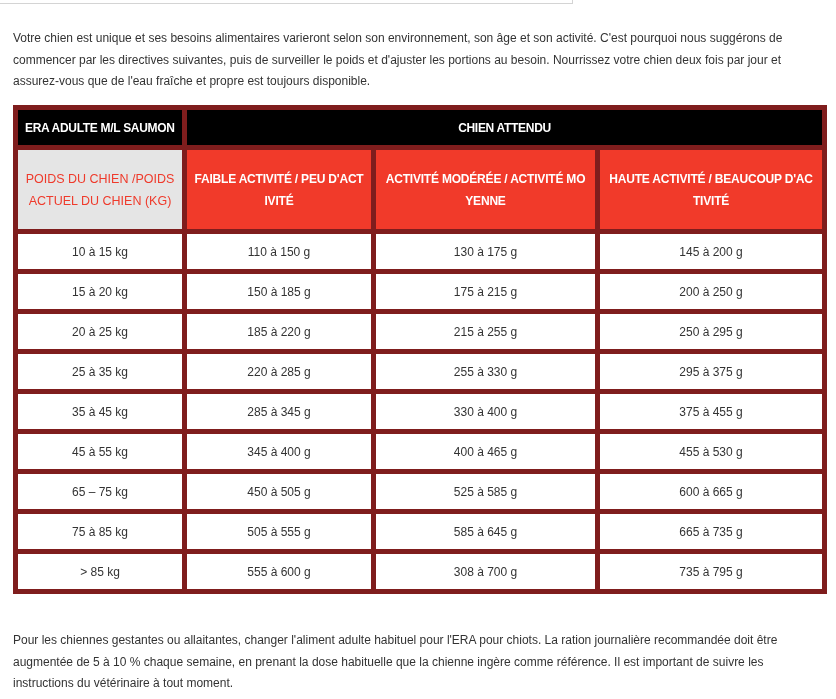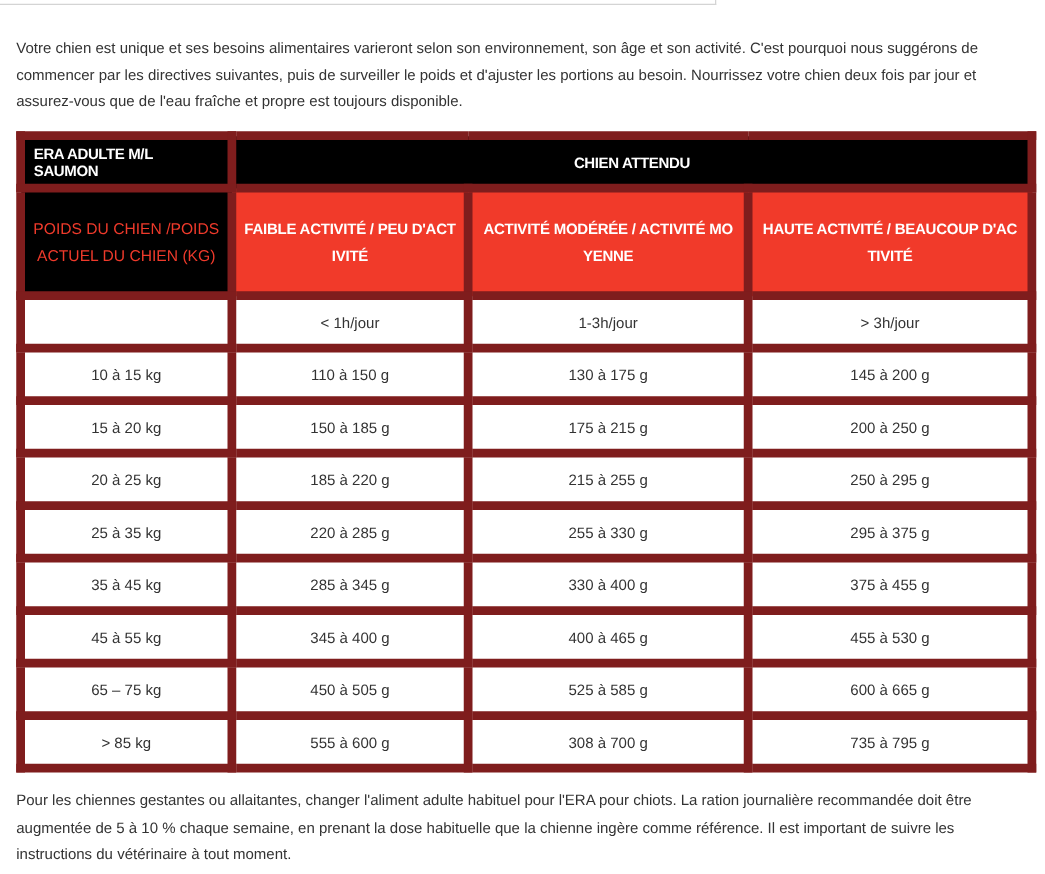--- a/index.html
+++ b/index.html
@@ -6,28 +6,28 @@
   body { width:836px; height:699px; position:relative; overflow:hidden;
          font-family:"Liberation Sans", sans-serif; color:#333333; }
   .topline { position:absolute; left:0; top:0; width:572px; height:3px;
              border-bottom:1px solid #d4d4d4; border-right:1px solid #d4d4d4; }
   .para { position:absolute; left:13px; width:812px; font-size:12px;
           line-height:21.5px; color:#333333; margin:0; }
   .para.intro { top:28px; }
   .para.outro { top:630px; }
   table.feed { position:absolute; left:13px; top:105px; width:809px;
                border-collapse:collapse; table-layout:fixed; font-size:12px; }
-  table.feed td { border:7px solid #7f1d1d; text-align:center; vertical-align:middle;
+  table.feed td { border:5px solid #7f1d1d; text-align:center; vertical-align:middle;
                   padding:0 6px; color:#333333; }
   col.c1 { width:169px; } col.c2 { width:189px; } col.c3 { width:224px; } col.c4 { width:227px; }
   tr.hdr td { background:#000000; color:#ffffff; font-weight:bold; height:35px;
               letter-spacing:-0.3px; }
   tr.hdr td.left { text-align:left; padding-left:7px; }
   tr.act td { height:79px; line-height:22px; }
-  tr.act td.weight { background:#000000; color:#ef3a2b; font-size:12.5px; }
+  tr.act td.weight { background:#e5e5e5; color:#ef3a2b; font-size:12.5px; }
   tr.act td.red { background:#f13a2a; color:#ffffff; font-weight:bold; letter-spacing:-0.2px;
                   word-break:break-all; }
   tr.dur td { height:35px; }
   tr.row td { height:35px; }
 </style>
 </head>
 <body>
 
 <div class="topline"></div>
 
@@ -43,26 +43,20 @@
   <tbody>
     <tr class="hdr">
       <td class="left">ERA ADULTE M/L SAUMON</td>
       <td colspan="3">CHIEN ATTENDU</td>
     </tr>
     <tr class="act">
       <td class="weight">POIDS DU CHIEN /POIDS ACTUEL DU CHIEN (KG)</td>
       <td class="red">FAIBLE ACTIVITÉ / PEU D'ACTIVITÉ</td>
       <td class="red">ACTIVITÉ MODÉRÉE / ACTIVITÉ MOYENNE</td>
       <td class="red">HAUTE ACTIVITÉ / BEAUCOUP D'ACTIVITÉ</td>
-    </tr>
-    <tr class="dur">
-      <td></td>
-      <td>&lt; 1h/jour</td>
-      <td>1-3h/jour</td>
-      <td>&gt; 3h/jour</td>
     </tr>
     <tr class="row">
       <td>10 à 15 kg</td>
       <td>110 à 150 g</td>
       <td>130 à 175 g</td>
       <td>145 à 200 g</td>
     </tr>
     <tr class="row">
       <td>15 à 20 kg</td>
       <td>150 à 185 g</td>
@@ -93,20 +87,26 @@
       <td>400 à 465 g</td>
       <td>455 à 530 g</td>
     </tr>
     <tr class="row">
       <td>65 – 75 kg</td>
       <td>450 à 505 g</td>
       <td>525 à 585 g</td>
       <td>600 à 665 g</td>
     </tr>
     <tr class="row">
+      <td>75 à 85 kg</td>
+      <td>505 à 555 g</td>
+      <td>585 à 645 g</td>
+      <td>665 à 735 g</td>
+    </tr>
+    <tr class="row">
       <td>&gt; 85 kg</td>
       <td>555 à 600 g</td>
       <td>308 à 700 g</td>
       <td>735 à 795 g</td>
     </tr>
   </tbody>
 </table>
 
 <p class="para outro">Pour les chiennes gestantes ou allaitantes, changer l'aliment adulte habituel pour l'ERA pour chiots. La ration journalière recommandée doit être augmentée de 5 à 10 % chaque semaine, en prenant la dose habituelle que la chienne ingère comme référence. Il est important de suivre les instructions du vétérinaire à tout moment.</p>
 

